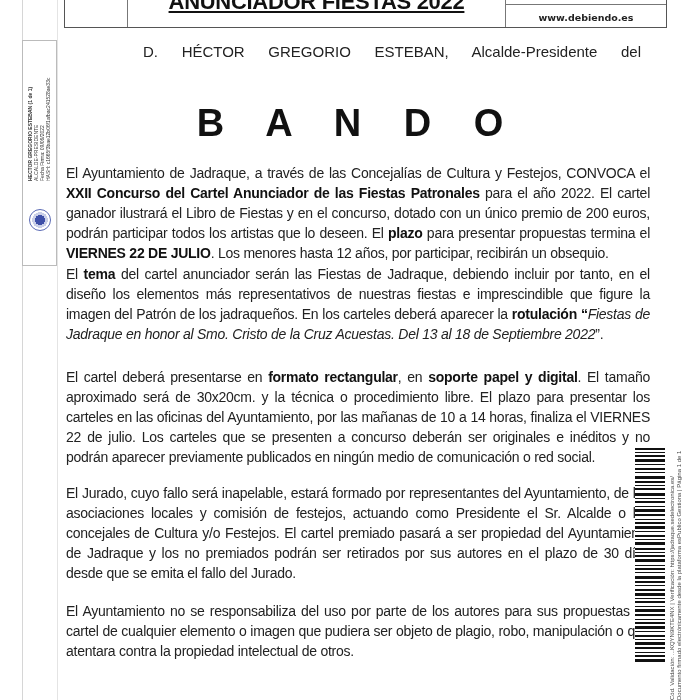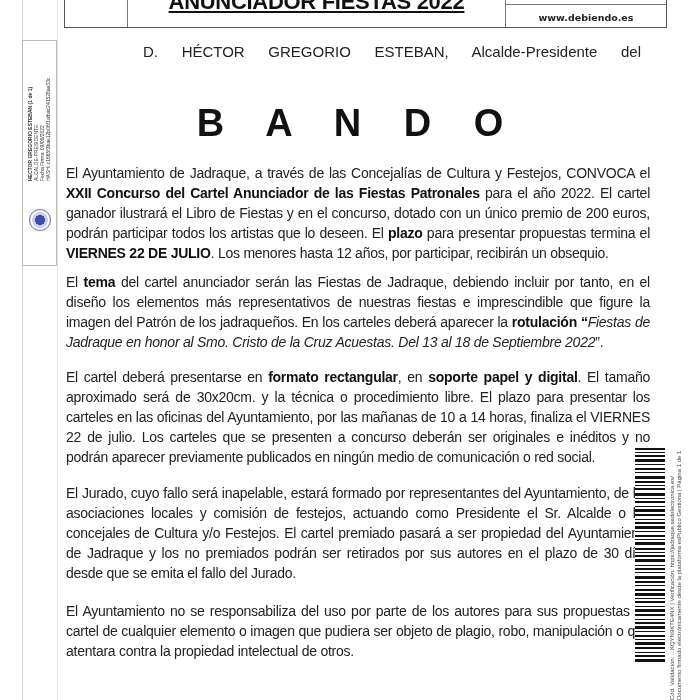--- a/index.html
+++ b/index.html
@@ -55,21 +55,21 @@
     position:absolute; left:0; width:700px; top:102px; text-align:center;
     font-weight:bold; font-size:38px; letter-spacing:16px; color:#111; padding-left:16px; box-sizing:border-box;
   }
 
   .para {
     position:absolute; left:66px; width:584px;
     font-size:14px; line-height:20px; text-align:justify; color:#222; letter-spacing:-0.25px;
   }
   .para b { font-weight:bold; color:#111; }
   .p1 { top:163px; }
-  .p2 { top:272px; }
+  .p2 { top:264px; }
   .p3 { top:367px; }
   .p4 { top:483px; }
   .p5 { top:601px; }
 
   .barcode {
     position:absolute; left:635px; top:448px; width:30px; height:252px; background:#fff; overflow:hidden;
   }
   .barcode span { display:block; width:30px; background:#111; }
   .verif {
     position:absolute; left:669px; top:700px; transform-origin:0 0; transform:rotate(-90deg);

